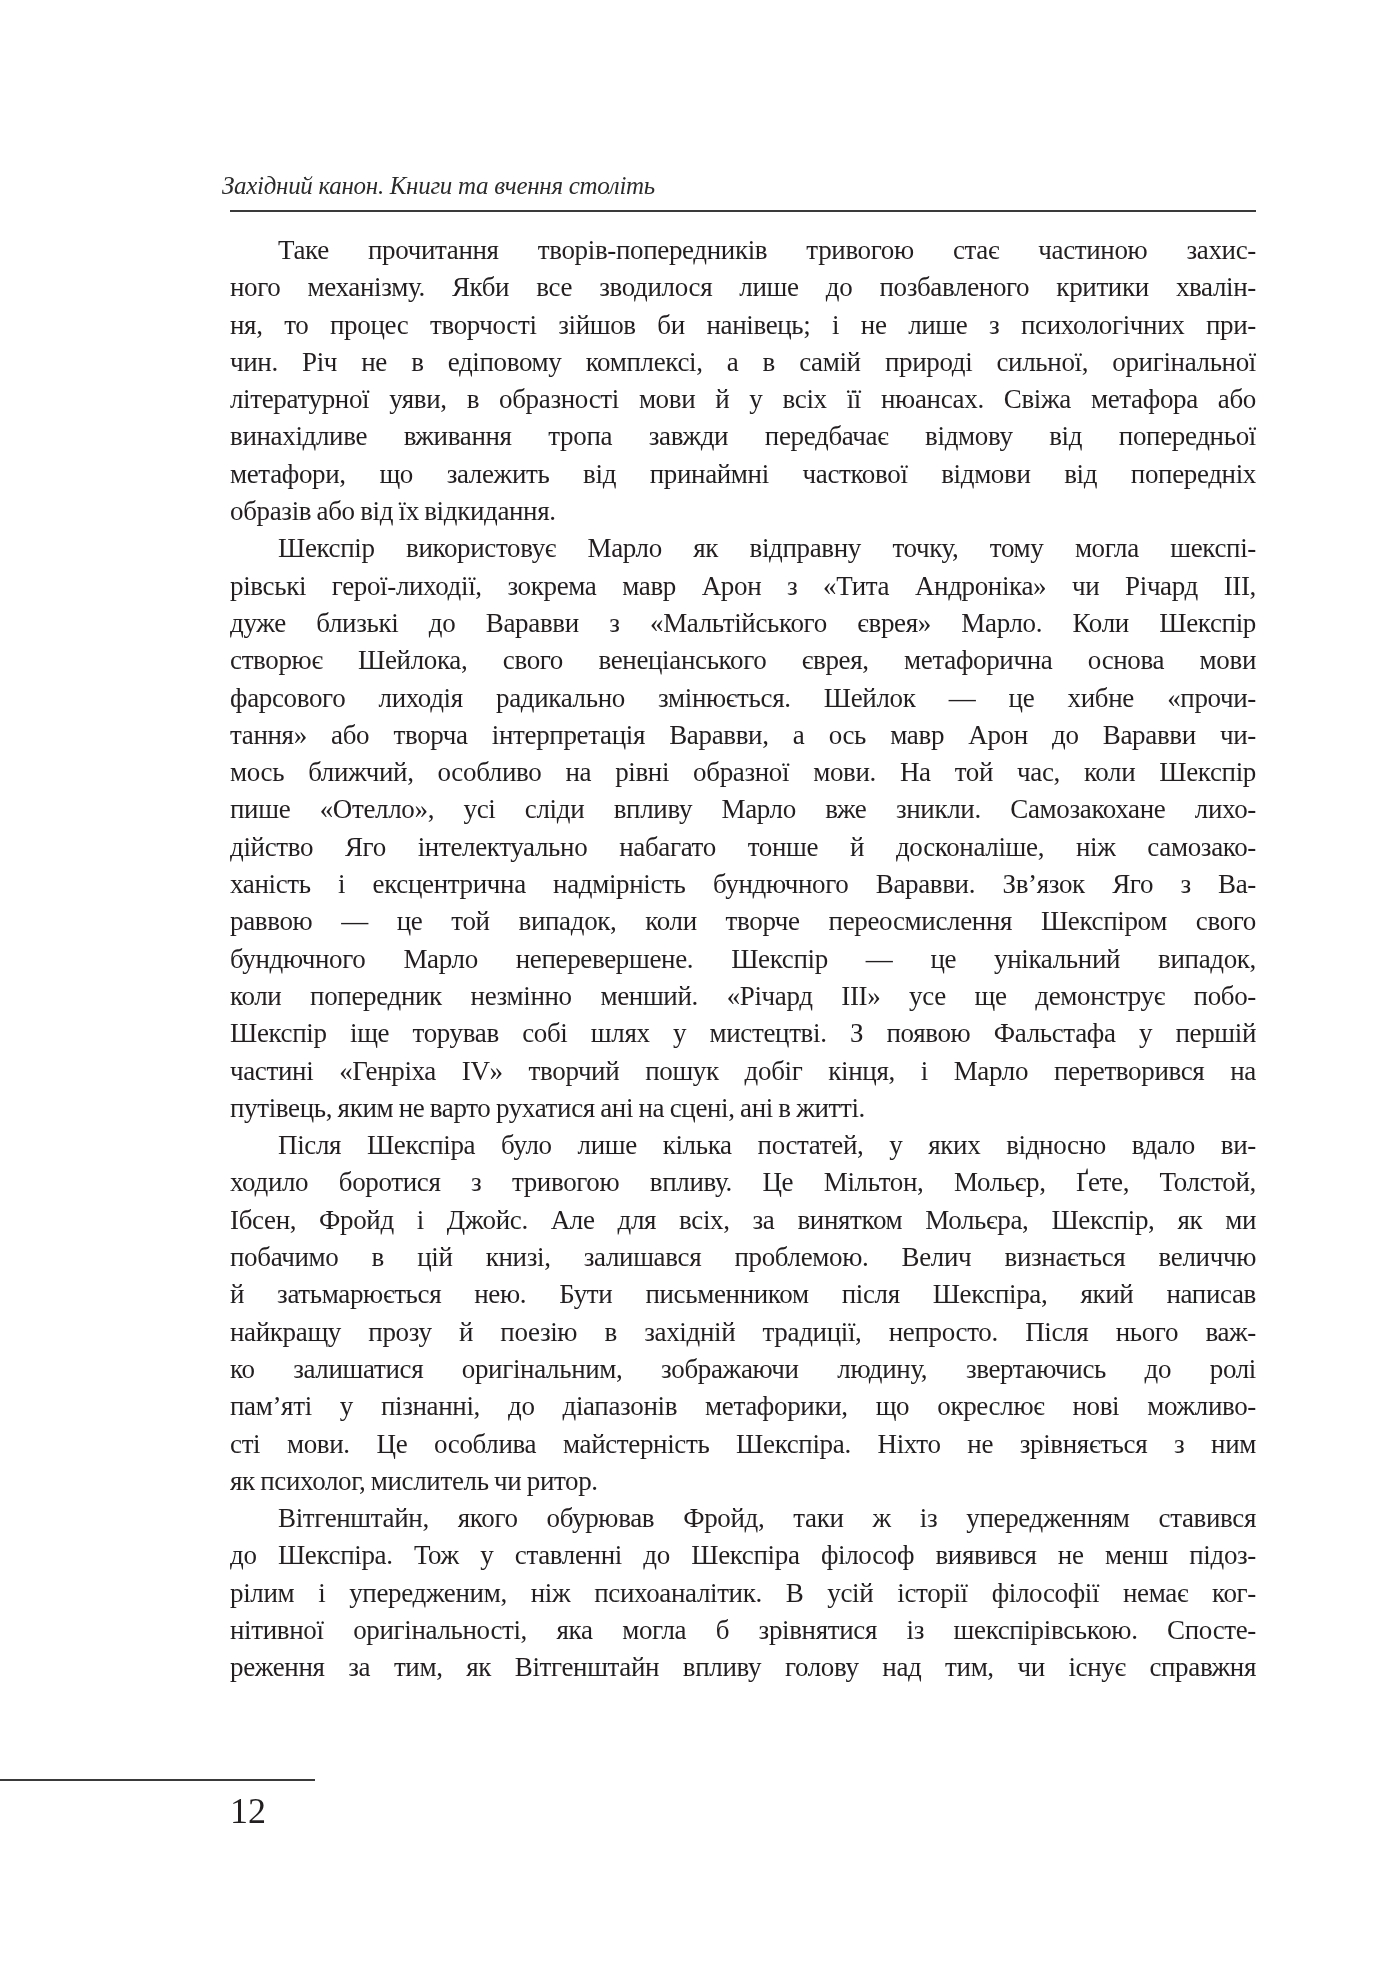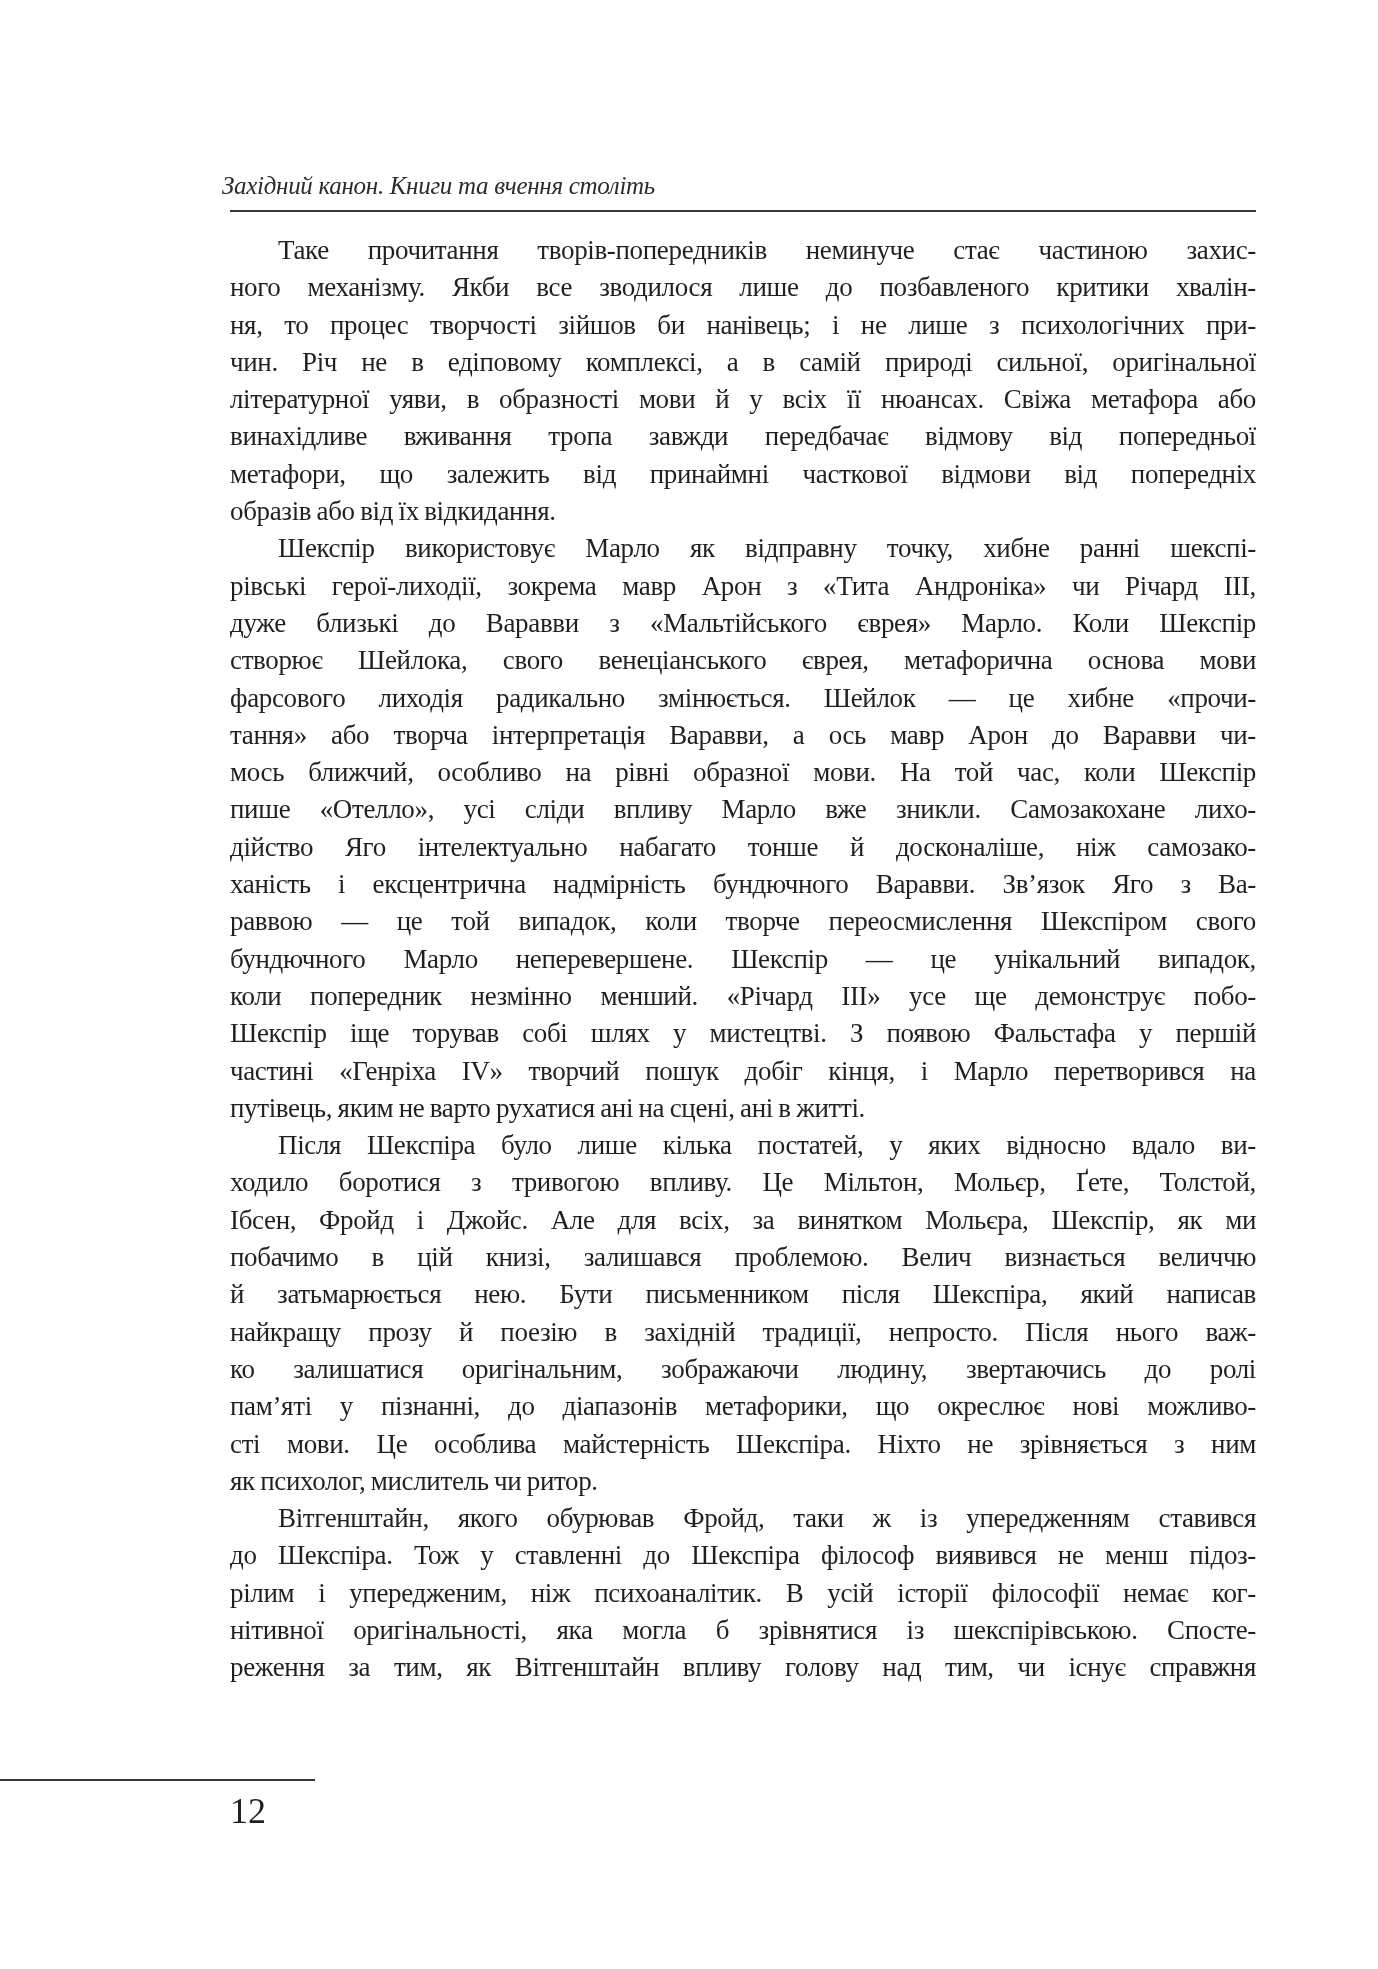--- a/index.html
+++ b/index.html
@@ -76,32 +76,32 @@
 </style>
 </head>
 <body>
 
 <div class="running-head">Західний канон. Книги та вчення століть</div>
 <div class="head-rule"></div>
 
 <div class="body-text">
 
   <div>
-    <span class="line indent">Таке прочитання творів-попередників неминуче стає частиною захис-</span>
+    <span class="line indent">Таке прочитання творів-попередників тривогою стає частиною захис-</span>
     <span class="line">ного механізму. Якби все зводилося лише до позбавленого критики хвалін-</span>
     <span class="line">ня, то процес творчості зійшов би нанівець; і не лише з психологічних при-</span>
     <span class="line">чин. Річ не в едіповому комплексі, а в самій природі сильної, оригінальної</span>
     <span class="line">літературної уяви, в образності мови й у всіх її нюансах. Свіжа метафора або</span>
     <span class="line">винахідливе вживання тропа завжди передбачає відмову від попередньої</span>
     <span class="line">метафори, що залежить від принаймні часткової відмови від  попередніх</span>
     <span class="line last">образів або від їх відкидання.</span>
   </div>
 
   <div>
-    <span class="line indent">Шекспір використовує Марло як відправну точку, хибне ранні шекспі-</span>
+    <span class="line indent">Шекспір використовує Марло як відправну точку, тому могла шекспі-</span>
     <span class="line">рівські герої-лиходії, зокрема мавр Арон з «Тита Андроніка» чи Річард III,</span>
     <span class="line">дуже близькі до Варавви з «Мальтійського єврея» Марло. Коли Шекспір</span>
     <span class="line">створює Шейлока, свого венеціанського єврея, метафорична основа мови</span>
     <span class="line">фарсового лиходія радикально змінюється. Шейлок — це хибне «прочи-</span>
     <span class="line">тання» або творча інтерпретація Варавви, а ось мавр Арон до Варавви чи-</span>
     <span class="line">мось ближчий, особливо на рівні образної мови. На той час, коли Шекспір</span>
     <span class="line">пише «Отелло», усі сліди впливу Марло вже зникли. Самозакохане лихо-</span>
     <span class="line">дійство Яго інтелектуально набагато тонше й досконаліше, ніж самозако-</span>
     <span class="line">ханість і ексцентрична надмірність бундючного Варавви. Зв’язок Яго з Ва-</span>
     <span class="line">раввою — це той випадок, коли творче переосмислення Шекспіром свого</span>

